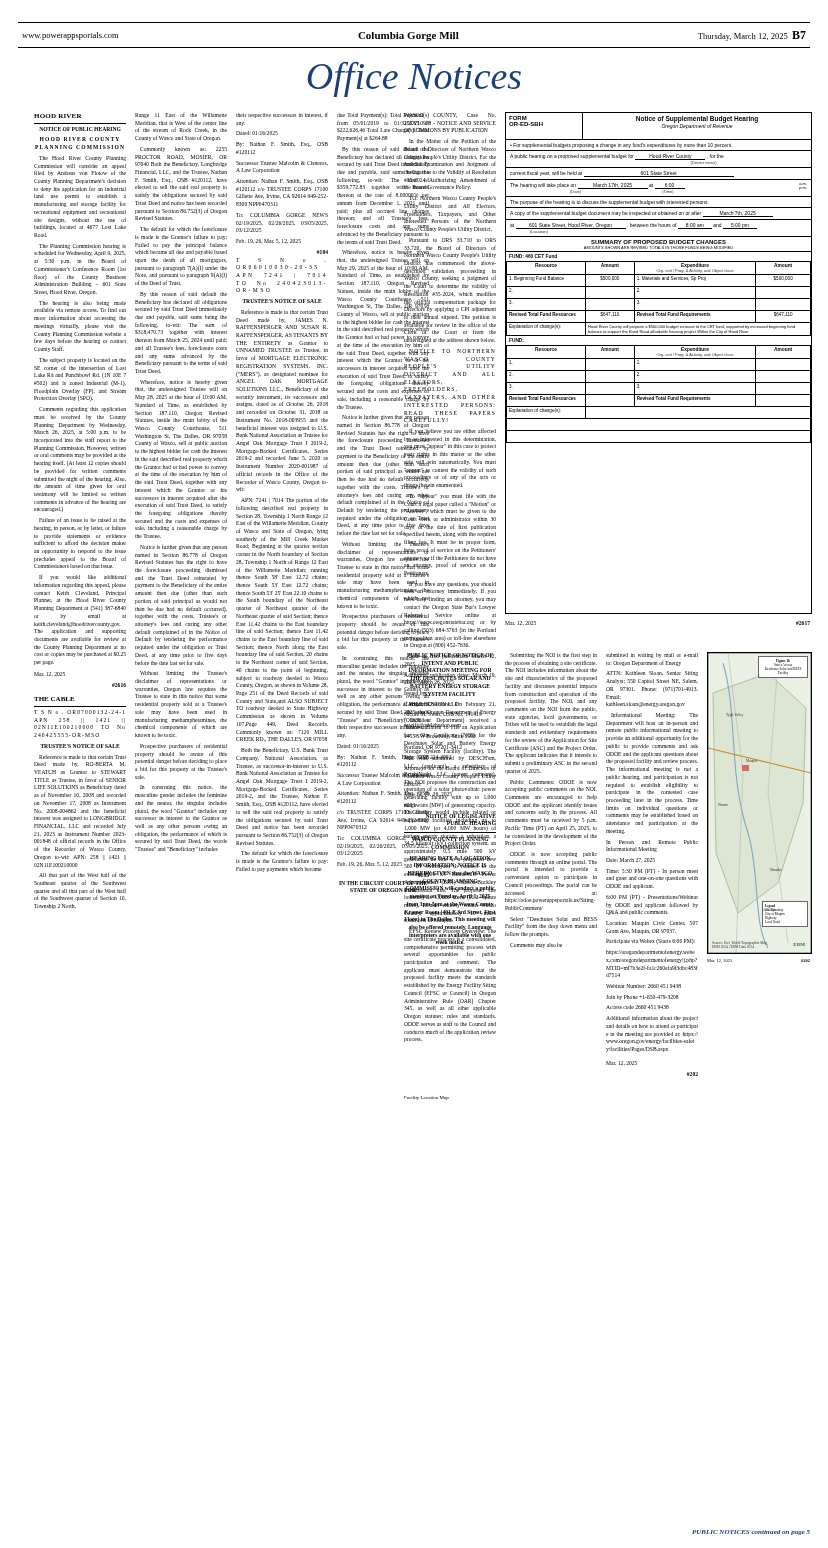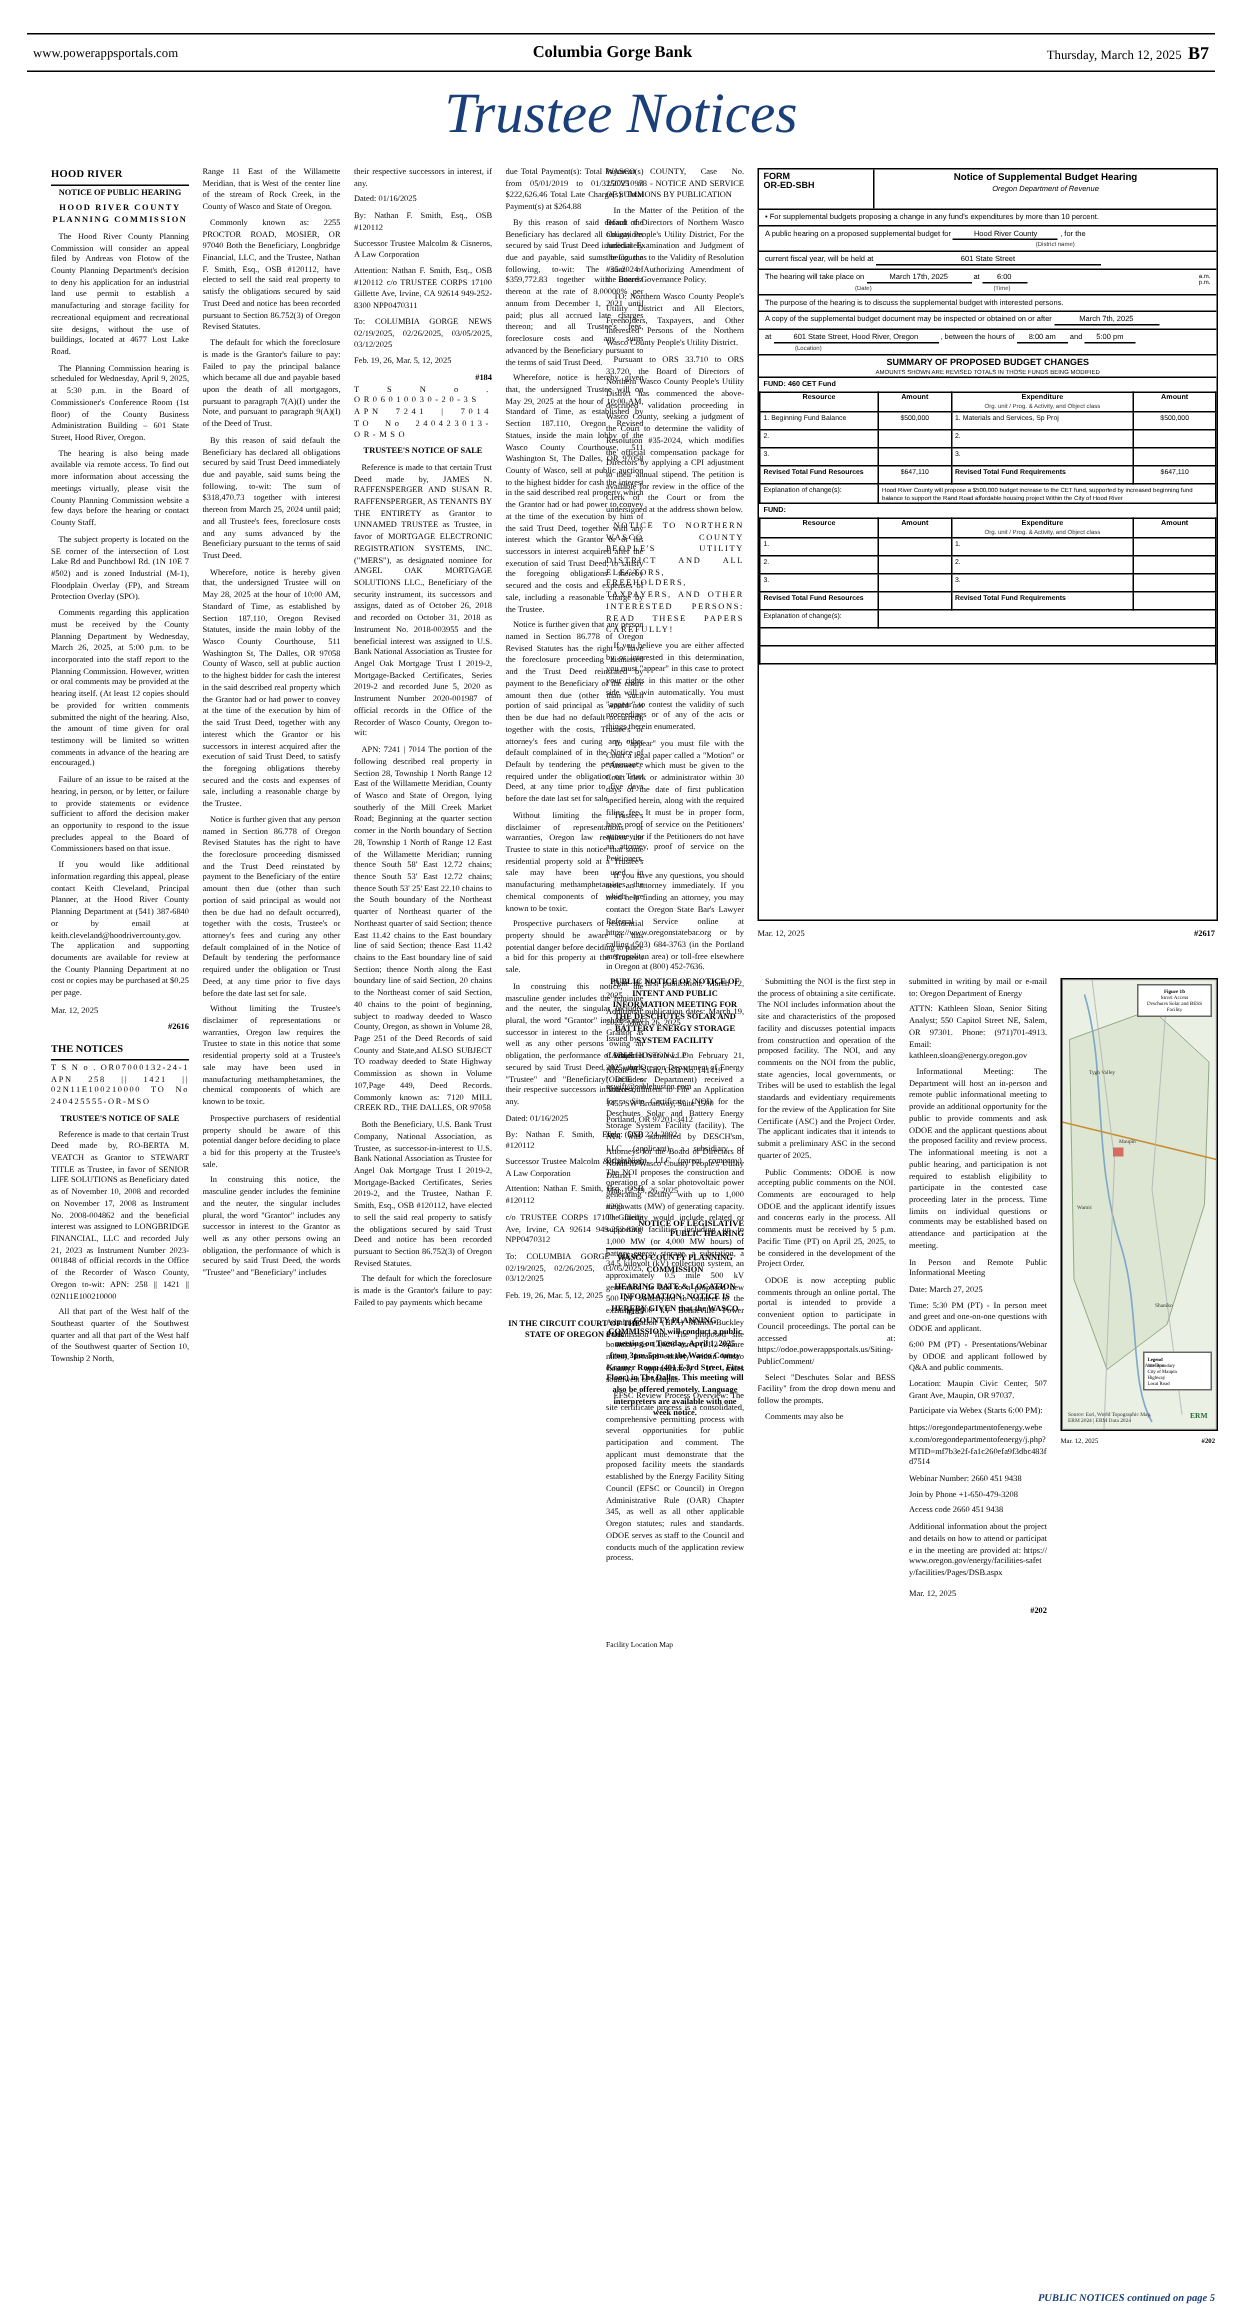--- a/index.html
+++ b/index.html
@@ -92,45 +92,45 @@
   .figbox{position:absolute;right:3px;top:3px;width:44px;background:#fff;
           border:1px solid #666;font-size:3.4px;padding:2px;text-align:center;}
 </style>
 </head>
 <body>
 
 <div class="page">
 
   <div class="masthead">
     <div class="left">www.powerappsportals.com</div>
-    <div class="center">Columbia Gorge Bank</div>
+    <div class="center">Columbia Gorge Mill</div>
     <div class="right">
       <span>Thursday, March 12, 2025</span>
       &nbsp;<b>B7</b>
     </div>
   </div>
 
-  <div class="bigtitle">Trustee Notices</div>
+  <div class="bigtitle">Office Notices</div>
 
   <div class="cols">
 
     <div class="col c1">
       <div class="colhead">HOOD RIVER</div>
       <div class="p ctr" style="font-weight:bold">NOTICE OF PUBLIC HEARING</div>
       <div class="p ctr sp" style="font-weight:bold">HOOD RIVER COUNTY PLANNING COMMISSION</div>
       <div class="p ind">The Hood River County Planning Commission will consider an appeal filed by Andreas von Flotow of the County Planning Department's decision to deny his application for an industrial land use permit to establish a manufacturing and storage facility for recreational equipment and recreational site designs, without the use of buildings, located at 4677 Lost Lake Road.</div>
       <div class="p ind">The Planning Commission hearing is scheduled for Wednesday, April 9, 2025, at 5:30 p.m. in the Board of Commissioner's Conference Room (1st floor) of the County Business Administration Building – 601 State Street, Hood River, Oregon.</div>
       <div class="p ind">The hearing is also being made available via remote access. To find out more information about accessing the meetings virtually, please visit the County Planning Commission website a few days before the hearing or contact County Staff.</div>
       <div class="p ind">The subject property is located on the SE corner of the intersection of Lost Lake Rd and Punchbowl Rd. (1N 10E 7 #502) and is zoned Industrial (M-1), Floodplain Overlay (FP), and Stream Protection Overlay (SPO).</div>
       <div class="p ind">Comments regarding this application must be received by the County Planning Department by Wednesday, March 26, 2025, at 5:00 p.m. to be incorporated into the staff report to the Planning Commission. However, written or oral comments may be provided at the hearing itself. (At least 12 copies should be provided for written comments submitted the night of the hearing. Also, the amount of time given for oral testimony will be limited so written comments in advance of the hearing are encouraged.)</div>
       <div class="p ind">Failure of an issue to be raised at the hearing, in person, or by letter, or failure to provide statements or evidence sufficient to afford the decision maker an opportunity to respond to the issue precludes appeal to the Board of Commissioners based on that issue.</div>
       <div class="p ind">If you would like additional information regarding this appeal, please contact Keith Cleveland, Principal Planner, at the Hood River County Planning Department at (541) 387-6840 or by email at keith.cleveland@hoodrivercounty.gov. The application and supporting documents are available for review at the County Planning Department at no cost or copies may be purchased at $0.25 per page.</div>
       <div class="p date">Mar. 12, 2025</div>
       <div class="rt">#2616</div>
-      <div class="sechead">THE NOTICES</div>
+      <div class="sechead">THE CABLE</div>
       <div class="p sp">T S  N o .  OR07000132-24-1 APN 258 || 1421 || 02N11E100210000 TO No 240425555-OR-MSO</div>
       <div class="p ctr" style="font-weight:bold">TRUSTEE'S NOTICE OF SALE</div>
       <div class="p ind">Reference is made to that certain Trust Deed made by, RO-BERTA M. VEATCH as Grantor to STEWART TITLE as Trustee, in favor of SENIOR LIFE SOLUTIONS as Beneficiary dated as of November 10, 2008 and recorded on November 17, 2008 as Instrument No. 2008-004862 and the beneficial interest was assigned to LONGBRIDGE FINANCIAL, LLC and recorded July 21, 2023 as Instrument Number 2023-001848 of official records in the Office of the Recorder of Wasco County, Oregon to-wit: APN: 258 || 1421 || 02N11E100210000</div>
       <div class="p ind">All that part of the West half of the Southeast quarter of the Southwest quarter and all that part of the West half of the Southwest quarter of Section 10, Township 2 North,</div>
     </div>
 
     <div class="col c2">
       <div class="p">Range 11 East of the Willamette Meridian, that is West of the center line of the stream of Rock Creek, in the County of Wasco and State of Oregon.</div>
       <div class="p ind">Commonly known as: 2255 PROCTOR ROAD, MOSIER, OR 97040 Both the Beneficiary, Longbridge Financial, LLC, and the Trustee, Nathan F. Smith, Esq., OSB #120112, have elected to sell the said real property to satisfy the obligations secured by said Trust Deed and notice has been recorded pursuant to Section 86.752(3) of Oregon Revised Statutes.</div>
       <div class="p ind">The default for which the foreclosure is made is the Grantor's failure to pay: Failed to pay the principal balance which became all due and payable based upon the death of all mortgagors, pursuant to paragraph 7(A)(I) under the Note, and pursuant to paragraph 9(A)(I) of the Deed of Trust.</div>

